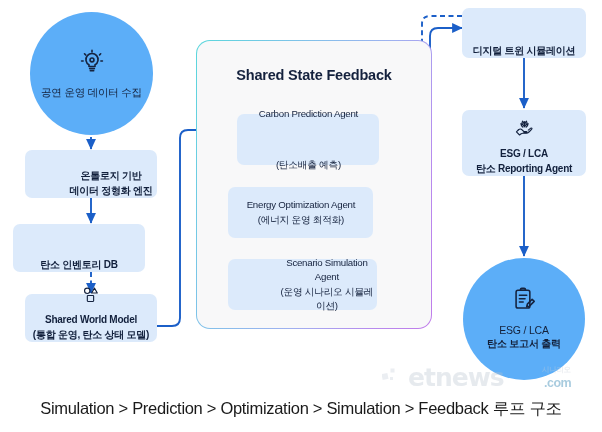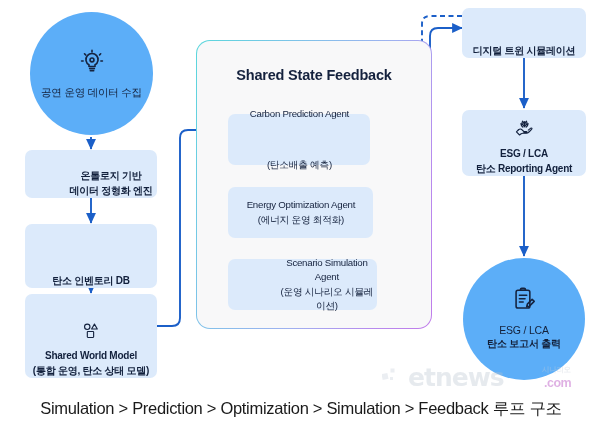--- a/index.html
+++ b/index.html
@@ -96,21 +96,21 @@
     font-size: 25px; font-weight: 700; color: #b9c3cf;
     letter-spacing: -1px;
     font-family: "DejaVu Sans", sans-serif;
   }
   #watermark .wm-kr {
     position: absolute; left: 160px; top: 2px;
     font-size: 7.5px; font-weight: 700; color: #c3ccd6; letter-spacing: -0.3px;
   }
   #watermark .wm-com {
     position: absolute; left: 162px; top: 13px;
-    font-size: 12.5px; font-weight: 700; color: #a21caf; letter-spacing: -0.5px;
+    font-size: 12.5px; font-weight: 700; color: #0369a1; letter-spacing: -0.5px;
   }
 </style>
 </head>
 <body>
 
 <div id="root">
 
   <svg id="wires" viewBox="0 0 602 432">
     <defs>
       <marker id="ah" markerWidth="7" markerHeight="7" refX="5.2" refY="3" orient="auto">
@@ -149,41 +149,41 @@
       </svg>
     </span>
     <span class="c-label">공연 운영 데이터 수집</span>
   </div>
 
   <div class="proc-box" style="left:25px; top:150px; width:132px; height:48px;padding-left:40px;">
     <span class="p-line">온톨로지 기반</span>
     <span class="p-line">데이터 정형화 엔진</span>
   </div>
 
-  <div class="proc-box" style="left:25px; top:224px; width:132px; height:64px;">
+  <div class="proc-box" style="left:13px; top:224px; width:132px; height:48px;">
     <span class="p-line">탄소 인벤토리 DB</span>
   </div>
 
-  <div class="proc-box" style="left:25px; top:294px; width:132px; height:84px;">
+  <div class="proc-box" style="left:25px; top:294px; width:132px; height:48px;">
     <span class="p-icon">
       <svg width="20" height="18" viewBox="0 0 26 24" fill="none" stroke="#15233f" stroke-width="1.5" stroke-linecap="round" stroke-linejoin="round">
         <circle cx="8" cy="6.4" r="3.6"></circle>
         <path d="M17.6 2.8l3.8 6.6h-7.6z"></path>
         <rect x="8.1" y="12.6" width="8.4" height="8" rx="0.8"></rect>
       </svg>
     </span>
     <span class="p-line">Shared World Model</span>
     <span class="p-line">(통합 운영, 탄소 상태 모델)</span>
   </div>
 
   <div id="panel">
     <div id="panel-inner">
       <div id="panel-title">Shared State Feedback</div>
 
-      <div class="agent-box" style="left:31px; top:73px; width:142px; height:51px;gap:36px;">
+      <div class="agent-box" style="left:40px; top:73px; width:142px; height:51px;gap:36px;">
         <span class="a-line">Carbon Prediction Agent</span>
         <span class="a-line">(탄소배출 예측)</span>
       </div>
 
       <div class="agent-box" style="left:31px; top:146px; width:145px; height:51px;">
         <span class="a-line">Energy Optimization Agent</span>
         <span class="a-line">(에너지 운영 최적화)</span>
       </div>
 
       <div class="agent-box" style="left:31px; top:218px; width:149px; height:51px;padding-left:48px;">

